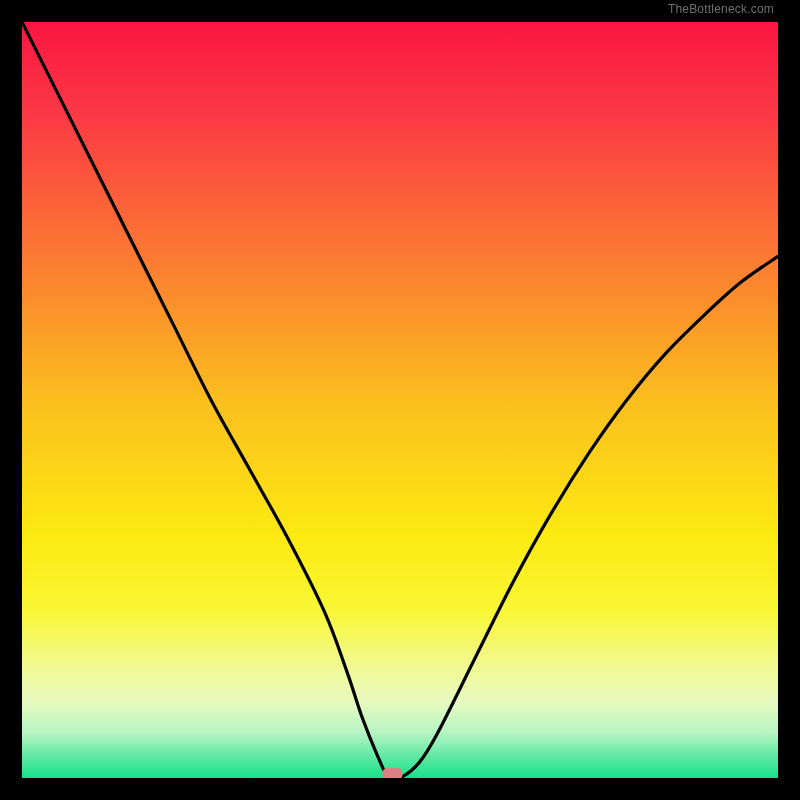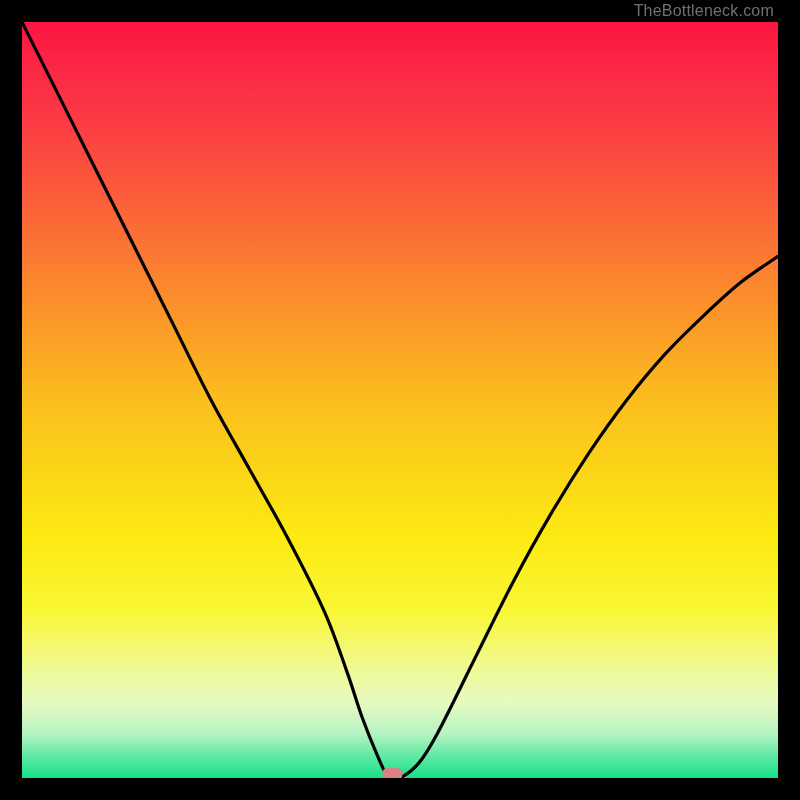--- a/index.html
+++ b/index.html
@@ -17,21 +17,21 @@
     top: 22px;
     width: 756px;
     height: 756px;
     background: #000;
   }
   .watermark {
     position: absolute;
     top: 2px;
     right: 26px;
     color: #707070;
-    font-size: 16px;
+    font-size: 12px;
     font-weight: 500;
     letter-spacing: 0.2px;
   }
   svg {
     display: block;
   }
 </style>
 </head>
 <body>
 

